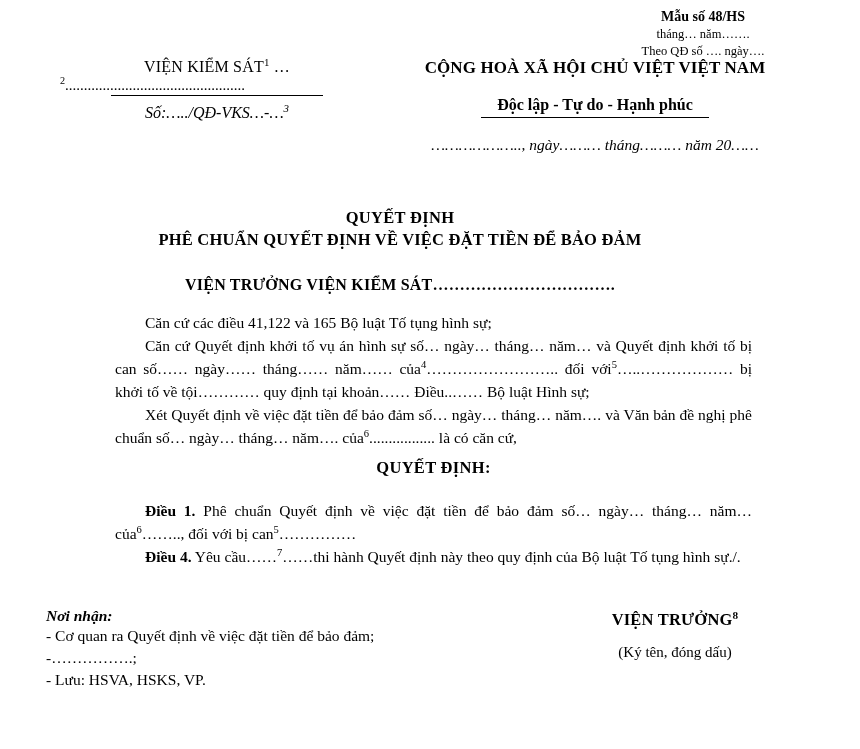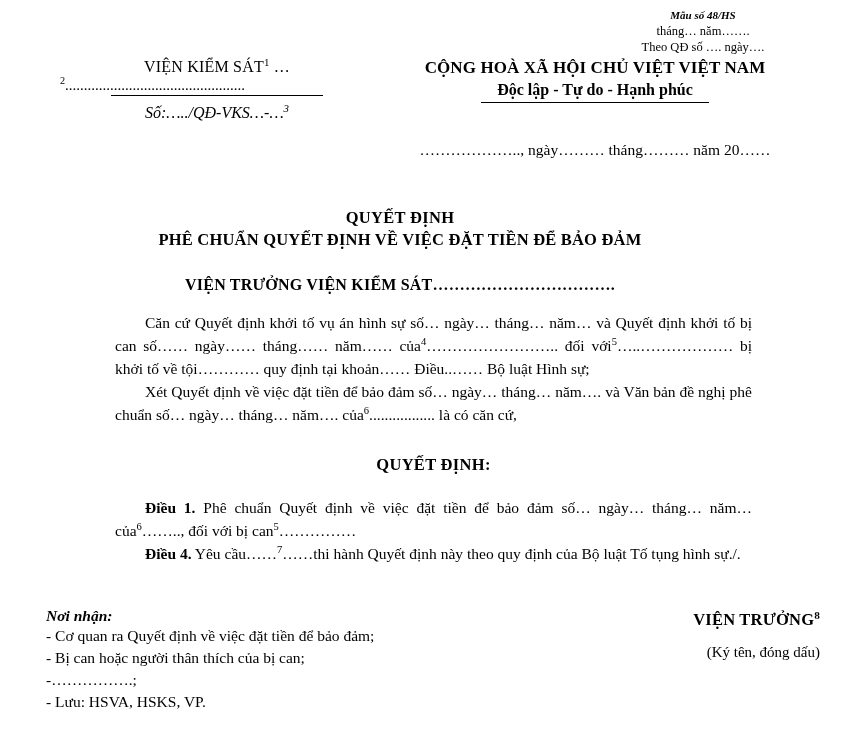--- a/index.html
+++ b/index.html
@@ -27,22 +27,21 @@
     position: absolute;
     top: 8px;
     right: 62px;
     width: 190px;
     text-align: center;
     font-size: 12.5px;
     line-height: 1.32;
   }
   .form-code .code-title {
     font-weight: bold;
-    font-size: 11px;
-    font-style: italic;
+    font-size: 14px;
   }
   .form-code .code-sub {
     font-size: 12.5px;
   }
 
   
   .header {
     position: absolute;
     top: 58px;
     left: 0;
@@ -89,31 +88,32 @@
   }
   .hdr-right .nation {
     font-weight: bold;
     font-size: 17px;
     letter-spacing: .1px;
     white-space: nowrap;
   }
   .hdr-right .motto {
     font-weight: bold;
     font-size: 16px;
-    margin-top: 3px;
+    margin-top: 18px;
   }
   .hdr-right .rule {
     width: 228px;
     height: 1.4px;
     background: #000;
     margin: 3px auto 0 auto;
   }
   .hdr-right .dateline {
-    font-size: 15.5px;
-    margin-top: 38px;
+    font-style: italic;
+    font-size: 15.5px;
+    margin-top: 18px;
     white-space: nowrap;
   }
 
   
   .titles {
     position: absolute;
     top: 208px;
     left: 0;
     width: 800px;
     text-align: center;
@@ -148,21 +148,21 @@
     text-align: justify;
     text-justify: inter-word;
     text-indent: 30px;
     font-size: 15.5px;
     line-height: 1.48;
   }
   .decide-head {
     text-align: center;
     font-weight: bold;
     font-size: 16.5px;
-    margin-top: 28px;
+    margin-top: 8px;
     margin-bottom: 22px;
     letter-spacing: .3px;
   }
   .art {
     margin: 0;
     text-align: justify;
     text-indent: 30px;
     font-size: 15.5px;
     line-height: 1.48;
   }
@@ -195,21 +195,21 @@
   }
   .recipients .rcp-item {
     font-size: 15.5px;
     line-height: 1.42;
   }
   .signature {
     position: absolute;
     left: 530px;
     top: 3px;
     width: 290px;
-    text-align: right;
+    text-align: center;
   }
   .signature .sig-title {
     font-weight: bold;
     font-size: 16.5px;
     letter-spacing: .2px;
   }
   .signature .sig-note {
     font-size: 15px;
     margin-top: 14px;
   }
@@ -244,39 +244,39 @@
   </div>
 
   <div class="titles">
     <div class="t-main">QUYẾT ĐỊNH</div>
     <div class="t-sub">PHÊ CHUẨN QUYẾT ĐỊNH VỀ VIỆC ĐẶT TIỀN ĐỂ BẢO ĐẢM</div>
     <div class="t-office">VIỆN TRƯỞNG VIỆN KIỂM SÁT…………………………….</div>
   </div>
 
   <div class="body">
 
+    <p>Căn cứ các điều 41,122 và 165 Bộ luật Tố tụng hình sự;</p>
 
     <p><span>Căn cứ Quyết định khởi tố vụ án hình sự số… ngày… tháng… năm… và Quyết định khởi tố bị can số…… ngày…… tháng…… năm…… của</span><sup>4</sup><span>…………………….. đối với</span><sup>5</sup><span>…..……………… bị khởi tố về tội………… quy định tại khoản…… Điều..…… Bộ luật Hình sự;</span></p>
 
     <p><span>Xét Quyết định về việc đặt tiền để bảo đảm số… ngày… tháng… năm…. và Văn bản đề nghị phê chuẩn số… ngày… tháng… năm…. của</span><sup>6</sup><span>................. là có căn cứ,</span></p>
 
     <div class="decide-head">QUYẾT ĐỊNH:</div>
 
     <p class="art"><b>Điều 1.</b><span> Phê chuẩn Quyết định về việc đặt tiền để bảo đảm số… ngày… tháng… năm… của</span><sup>6</sup><span>…….., đối với bị can</span><sup>5</sup><span>……………</span></p>
 
     <p class="art"><b>Điều 4.</b><span> Yêu cầu……</span><sup>7</sup><span>……thi hành Quyết định này theo quy định của Bộ luật Tố tụng hình sự./.</span></p>
 
   </div>
 
   <div class="footer">
 
     <div class="recipients">
       <div class="rcp-title">Nơi nhận:</div>
       <div class="rcp-item">- Cơ quan ra Quyết định về việc đặt tiền để bảo đảm;</div>
-      <div class="rcp-item">- Bị can hoặc người thân thích của bị can;</div>
       <div class="rcp-item">-…………….;</div>
       <div class="rcp-item">- Lưu: HSVA, HSKS, VP.</div>
     </div>
 
     <div class="signature">
       <div class="sig-title"><span>VIỆN TRƯỞNG</span><sup>8</sup></div>
       <div class="sig-note">(Ký tên, đóng dấu)</div>
     </div>
 
   </div>

